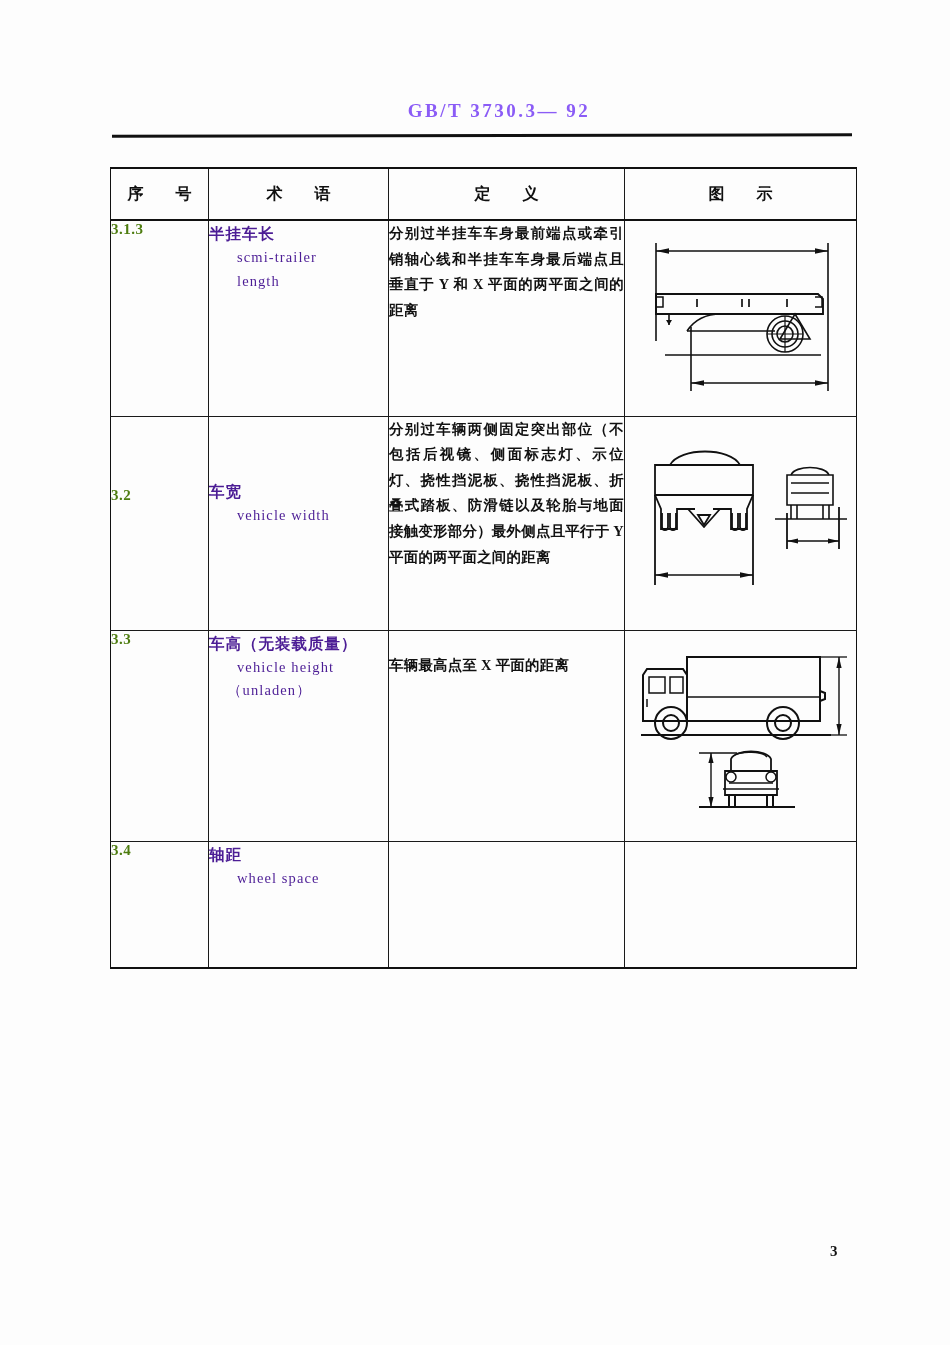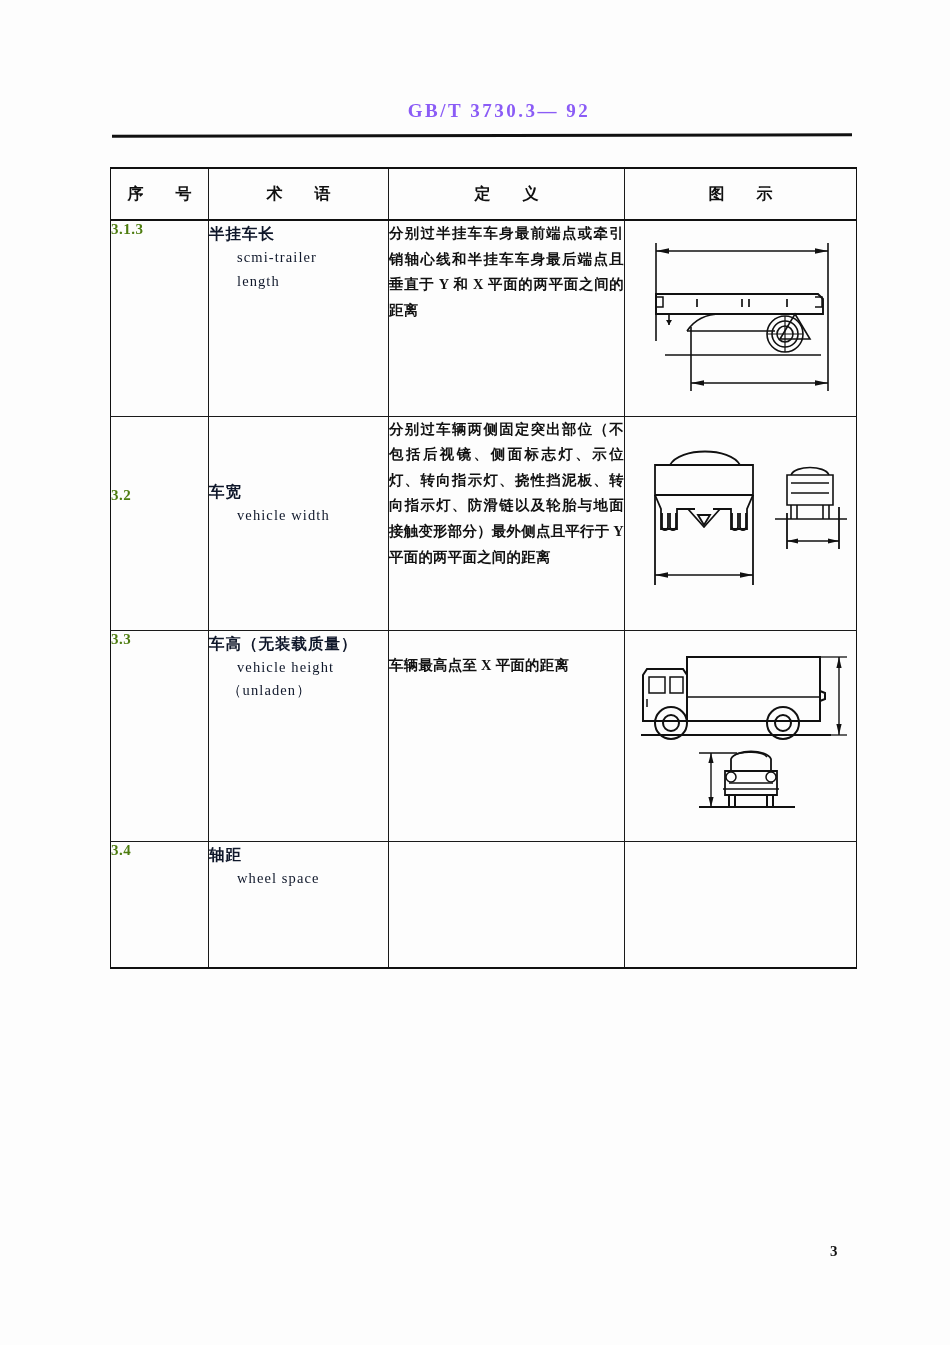--- a/index.html
+++ b/index.html
@@ -101,21 +101,21 @@
     font-size: 15px;
     text-align: left;
     padding-top: 24px;
     letter-spacing: 0.5px;
     color: #4d7c0f;
   }
   .cell-term {
     padding: 22px 8px 8px 26px;
     font-size: 15px;
     line-height: 1.62;
-    color: #0f172a;
+    color: #4c1d95;
   }
   .term-cn {
     font-family: "Liberation Serif", "DejaVu Serif", serif;
     font-weight: bold;
     font-size: 15.5px;
     letter-spacing: 1px;
     white-space: nowrap;
   }
   .term-en {
     font-family: "Liberation Serif", "DejaVu Serif", serif;
@@ -254,21 +254,21 @@
             </div>
           </td>
         </tr>
 
         <tr class="r2">
           <td class="cell-no" style="padding-top:70px;">3.2</td>
           <td class="cell-term" style="padding-top:62px;">
             <div class="term-cn">车宽</div>
             <div class="term-en">vehicle width</div>
           </td>
-          <td class="cell-def">分别过车辆两侧固定突出部位（不包括后视镜、侧面标志灯、示位灯、转向指示灯、挠性挡泥板、转向指示灯、防滑链以及轮胎与地面接触变形部分）最外侧点且平行于 Y 平面的两平面之间的距离</td>
+          <td class="cell-def">分别过车辆两侧固定突出部位（不包括后视镜、侧面标志灯、示位灯、挠性挡泥板、挠性挡泥板、折叠式踏板、防滑链以及轮胎与地面接触变形部分）最外侧点且平行于 Y 平面的两平面之间的距离</td>
           <td class="cell-fig">
             <div class="fig-box">
               <svg width="232" height="212" viewBox="0 0 232 212">
                 <g stroke="#111" fill="none" stroke-width="1.8">
 
                   <path d="M45,48 C55,30 105,30 115,48"></path>
 
                   <path d="M30,48 L128,48 L128,78 L30,78 Z"></path>
 
                   <path d="M30,78 L36,92 L36,112 L52,112 L52,92 L70,92"></path>

